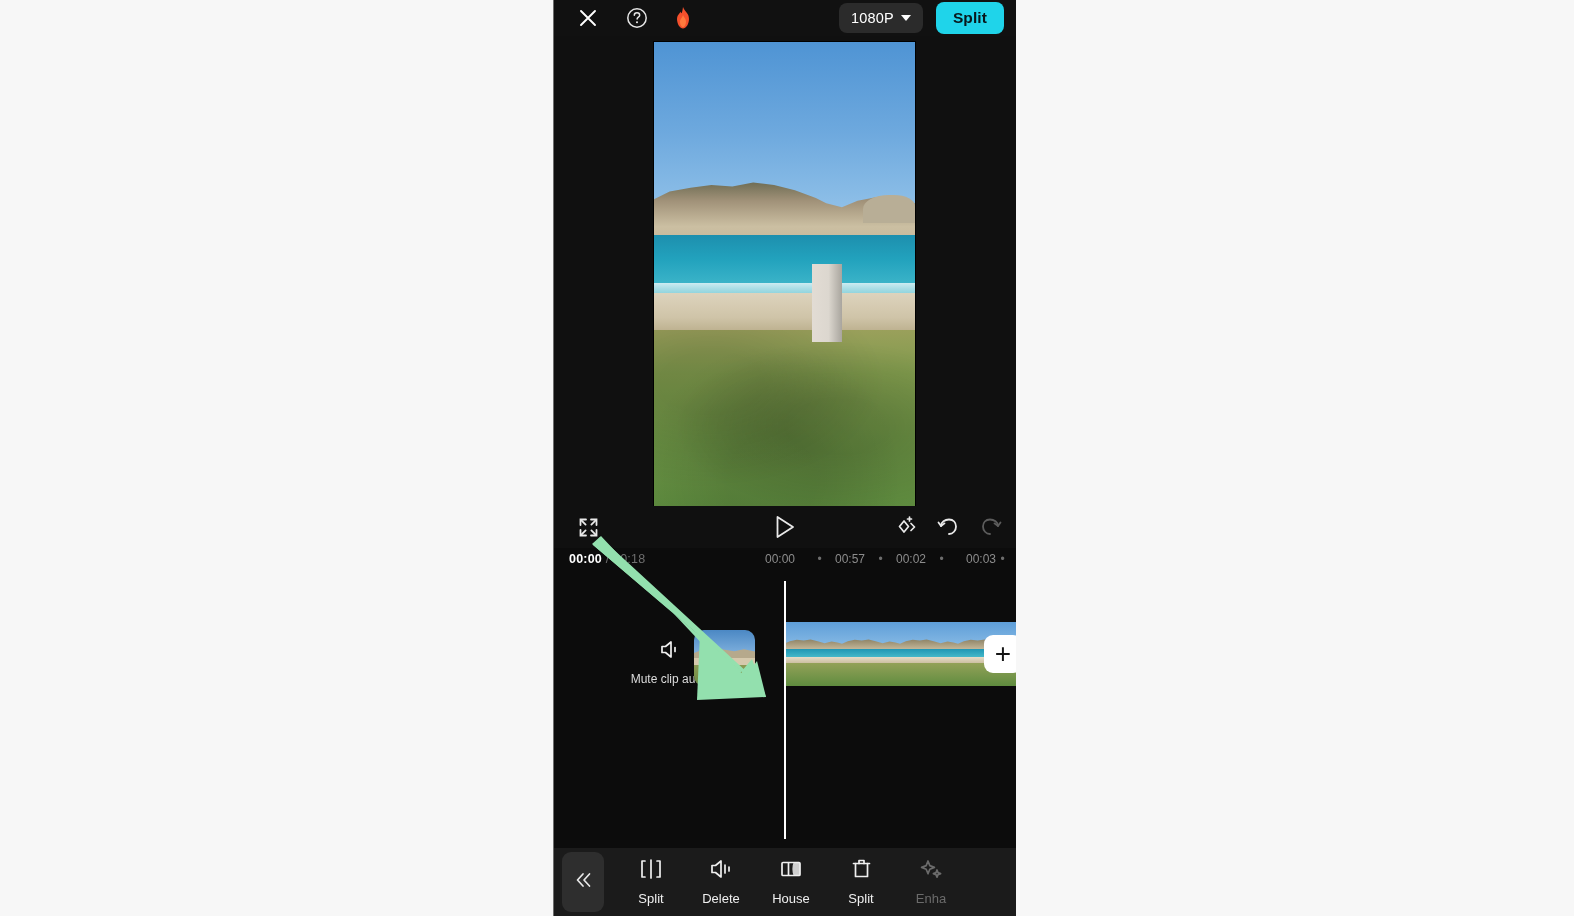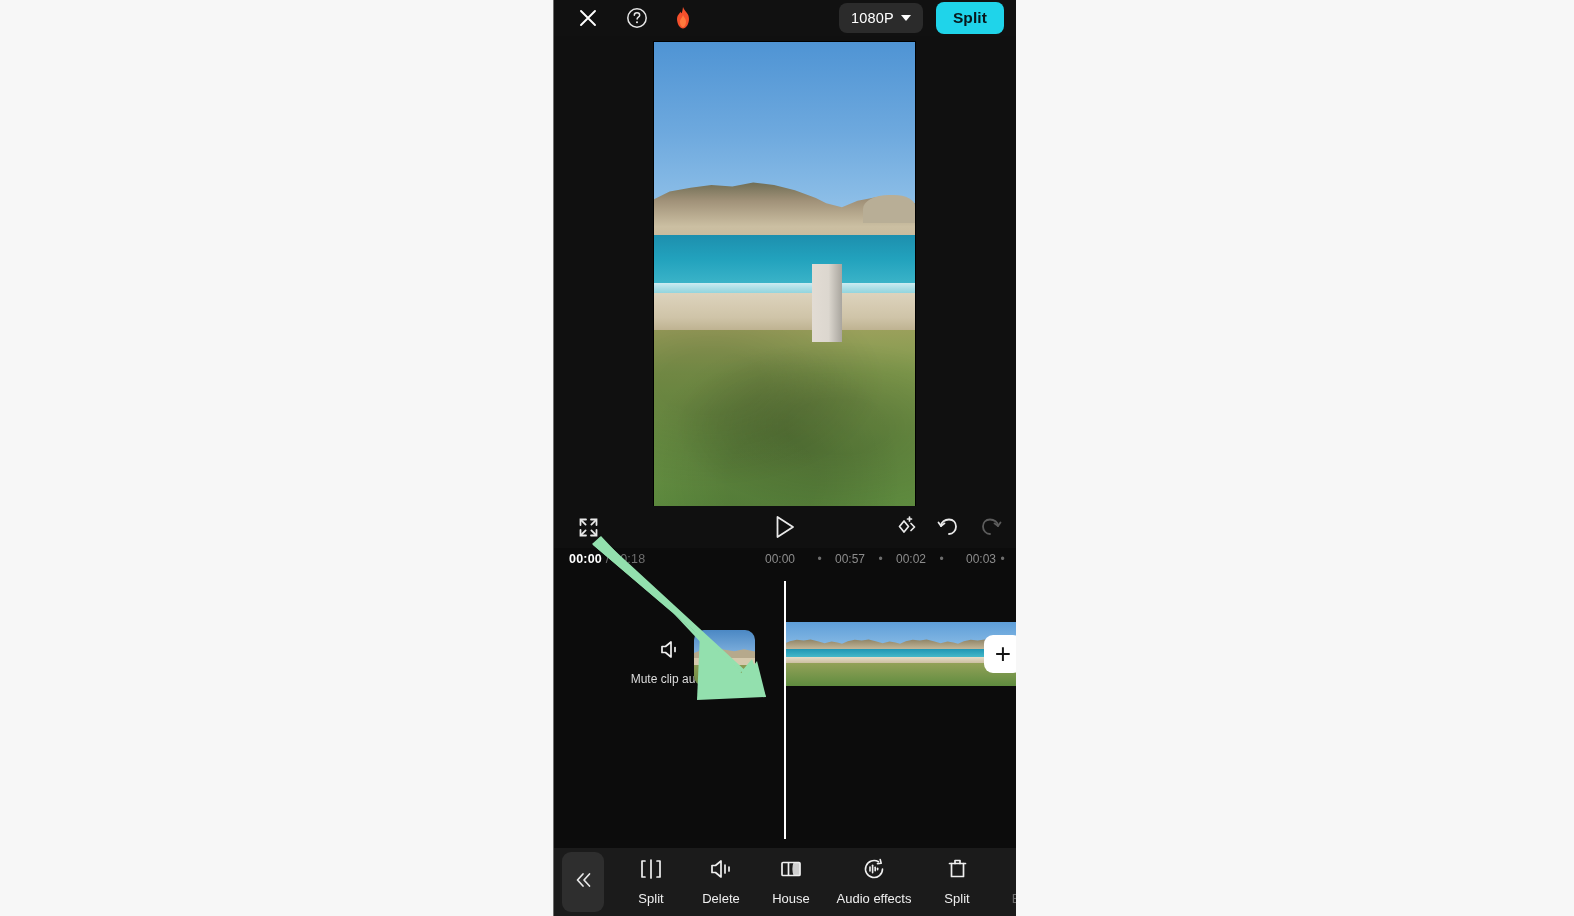--- a/index.html
+++ b/index.html
@@ -403,33 +403,20 @@
           <span>
             <svg width="24" height="22" viewBox="0 0 24 22" fill="none" stroke="#efefef" stroke-width="1.7" stroke-linejoin="round">
               <rect x="3" y="4.5" width="18" height="13" rx="1"></rect>
               <path d="M9.5 4.5 V17.5"></path>
               <path d="M14.5 4.5 C13 8 13 14 14.5 17.5 L21 17.5 L21 4.5 Z" fill="#efefef" stroke="none" opacity=".85"></path>
             </svg>
           </span>
           <span class="lab">House</span>
         </div>
 
-        <div class="tool wide">
-          <span>
-            <svg width="25" height="22" viewBox="0 0 25 22" fill="none" stroke="#efefef" stroke-width="1.6" stroke-linecap="round">
-              <path d="M20.5 11 A8.5 8.5 0 1 1 16.5 3.8"></path>
-              <path d="M18.2 1.5 L19.2 5.2 L15.5 5.6" stroke-linejoin="round"></path>
-              <path d="M8 9 V13"></path>
-                <path d="M10.6 7.3 V14.7"></path>
-                <path d="M13.2 9.2 V12.8"></path>
-                <path d="M15.6 10.3 V11.8"></path>
-            </svg>
-          </span>
-          <span class="lab">Audio effects</span>
-        </div>
 
         <div class="tool">
           <span>
             <svg width="23" height="22" viewBox="0 0 23 22" fill="none" stroke="#efefef" stroke-width="1.7" stroke-linecap="round" stroke-linejoin="round">
               <path d="M3.5 5.5 H19.5"></path>
               <path d="M5.5 5.5 V18.5 H17.5 V5.5"></path>
               <path d="M9 5.5 V2.5 H14 V5.5"></path>
             </svg>
           </span>
           <span class="lab">Split</span>

